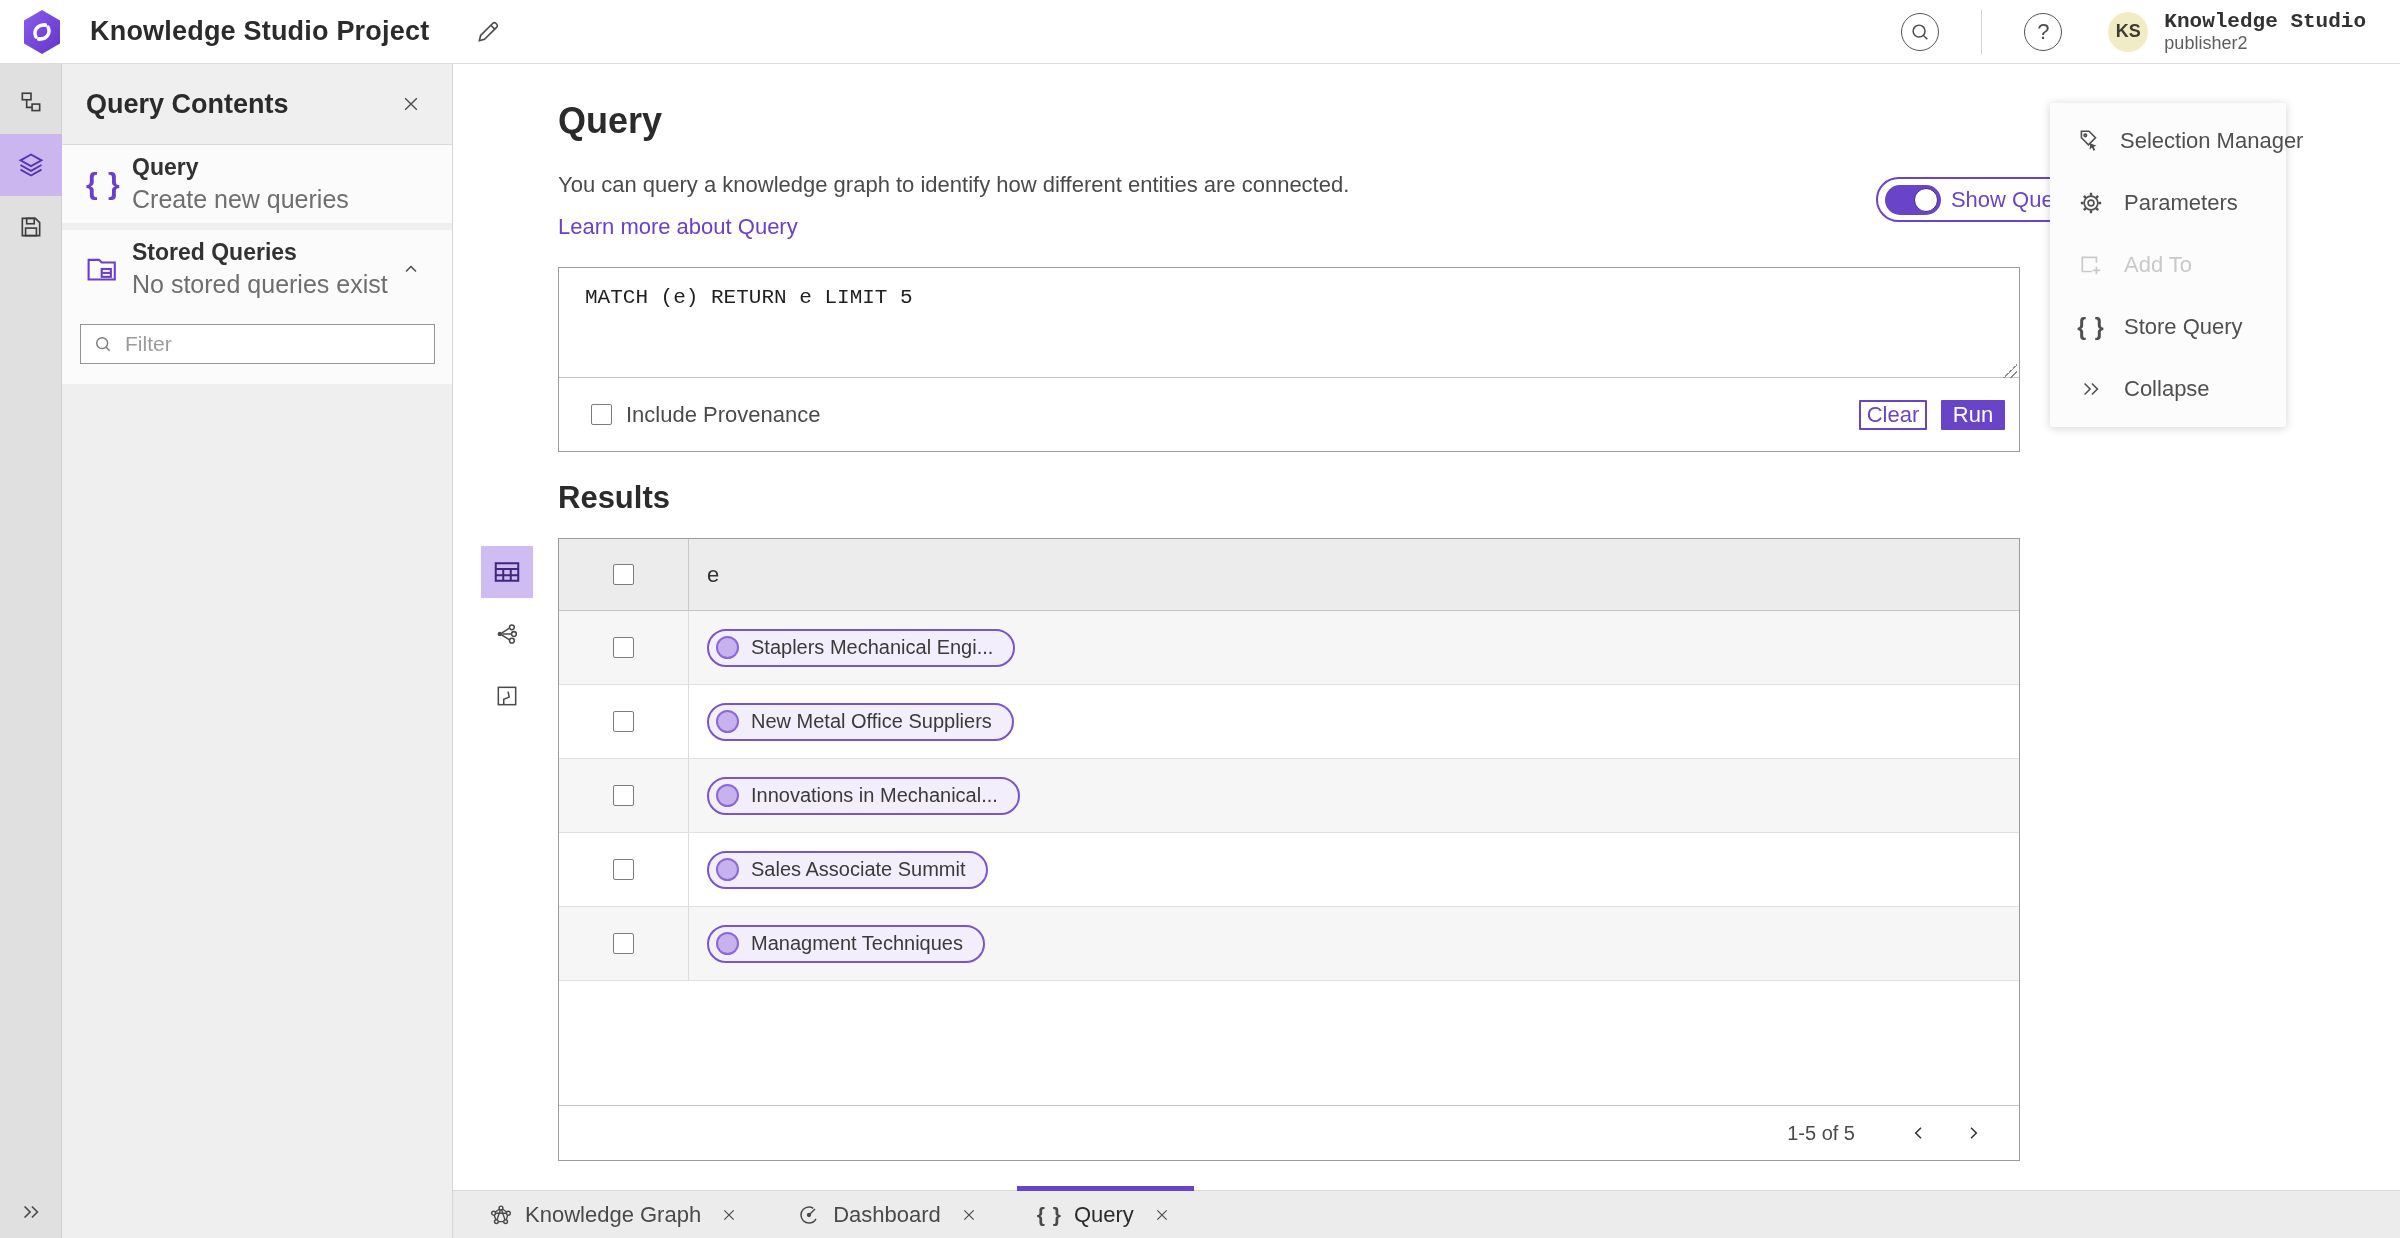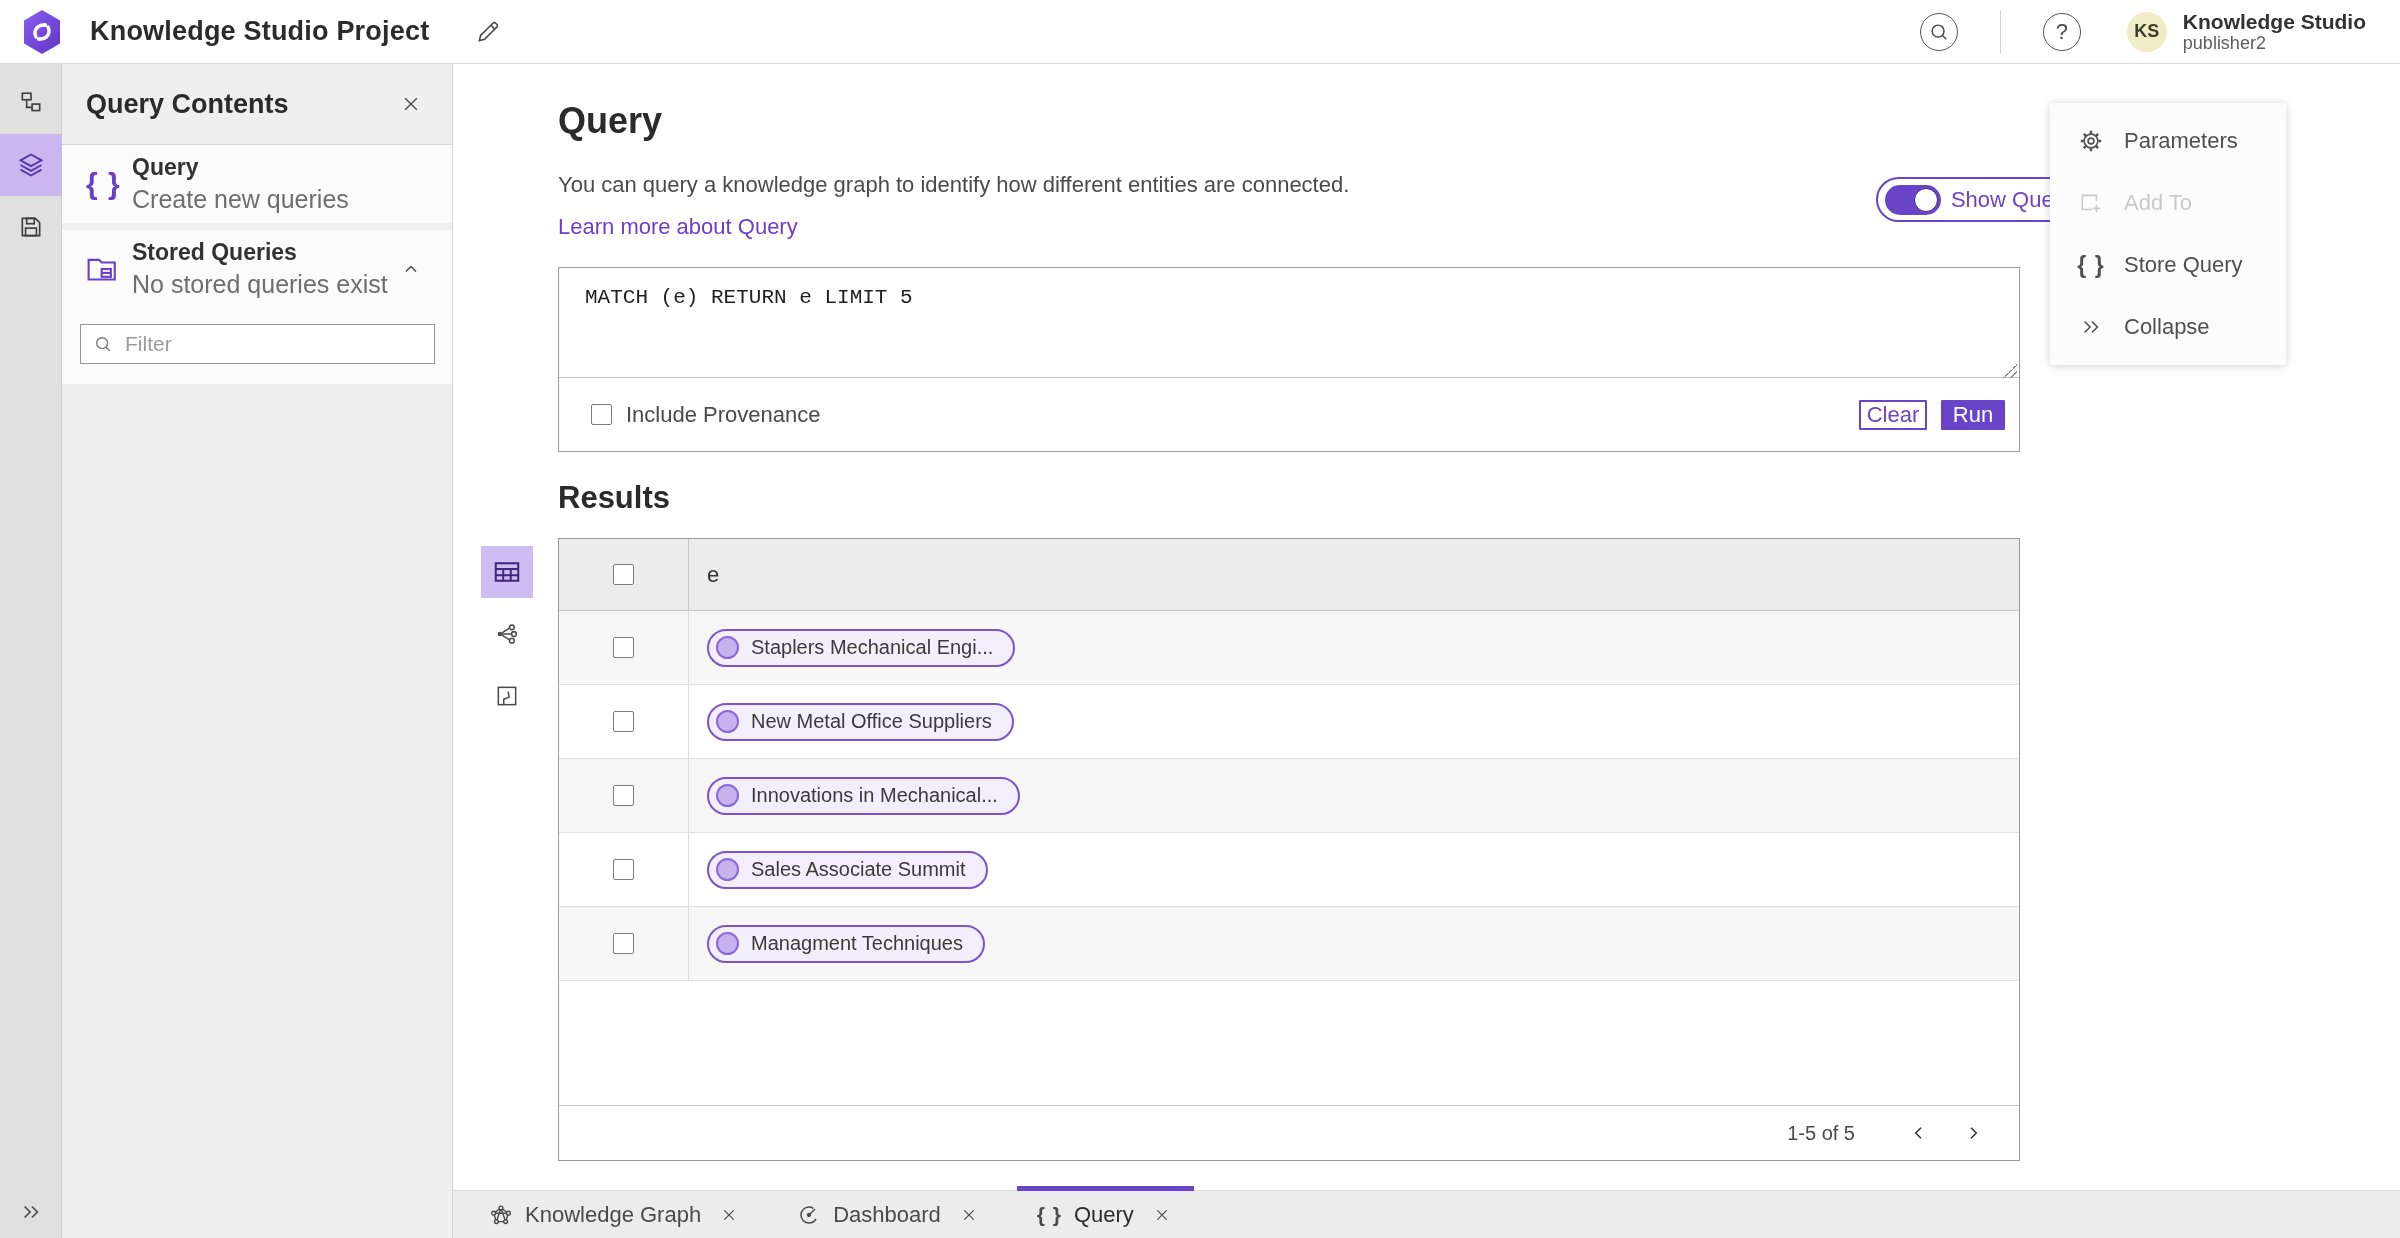--- a/index.html
+++ b/index.html
@@ -13,21 +13,21 @@
   .app-title { margin-left:28px; font-size:27px; font-weight:600; color:#2b2b2b; letter-spacing:.2px; }
   .edit-btn { margin-left:42px; width:34px; height:34px; display:flex; align-items:center; justify-content:center; cursor:pointer; }
   .header-right { margin-left:auto; display:flex; align-items:center; margin-right:34px; }
   .hdr-circle { width:38px; height:38px; border-radius:50%; border:1.5px solid #555;
     display:flex; align-items:center; justify-content:center; cursor:pointer; background:#fff; }
   .hdr-divider { width:1px; height:44px; background:#d2d2d2; margin:0 42px 0 42px; }
   .help-glyph { font-size:22px; color:#4a4a4a; }
   .avatar { width:40px; height:40px; border-radius:50%; background:#f0edc6; margin-left:46px;
     display:flex; align-items:center; justify-content:center; font-size:18px; font-weight:700; color:#3c3c30; cursor:pointer; }
   .user-block { margin-left:16px; line-height:1.12; cursor:pointer; }
-  .user-name { font-size:21px; font-weight:600; color:#323232; }
+  .user-name { font-size:21px; font-weight:600; color:#323232;font-family:Liberation Mono, monospace; }
   .user-role { font-size:18px; color:#5d5d5d; }
 
   
   .app-body { display:flex; height:1174px; }
 
   
   .rail { width:62px; background:#e0e0e0; border-right:1px solid #d0d0d0;
     display:flex; flex-direction:column; align-items:center; padding-top:8px; }
   .rail-btn { width:62px; height:62px; display:flex; align-items:center; justify-content:center; cursor:pointer; }
   .rail-btn.selected { background:#cbb6ef; }
@@ -388,20 +388,30 @@
             <path d="M9 4l8 8-8 8"></path>
           </svg>
         </div>
       </div>
     </div>
 
     <div class="tools">
       <div class="tool-item">
         <div class="tool-icon">
           <svg width="26" height="26" viewBox="0 0 24 24" fill="none" stroke="#4f4f4f" stroke-width="1.5">
+            <path d="M5 3h7l6 6-6.5 6.5L5 9z"></path>
+              <circle cx="8.6" cy="6.8" r="1.2"></circle>
+            <path d="M13 14l6 2.3-2.7 1 1.4 3.1-1.6.7-1.4-3-2.1 1.9z" fill="#4f4f4f" stroke="none"></path>
+          </svg>
+        </div>
+        <div class="tool-label">Selection Manager</div>
+      </div>
+      <div class="tool-item">
+        <div class="tool-icon">
+          <svg width="26" height="26" viewBox="0 0 24 24" fill="none" stroke="#4f4f4f" stroke-width="1.5">
             <circle cx="12" cy="12" r="6.3"></circle>
               <circle cx="12" cy="12" r="2.7"></circle>
             <g stroke-width="2.2">
               <path d="M12 2.6v2.6M12 18.8v2.6M2.6 12h2.6M18.8 12h2.6"></path>
               <path d="M5.4 5.4l1.8 1.8M16.8 16.8l1.8 1.8M18.6 5.4l-1.8 1.8M7.2 16.8l-1.8 1.8"></path>
             </g>
           </svg>
         </div>
         <div class="tool-label">Parameters</div>
       </div>

